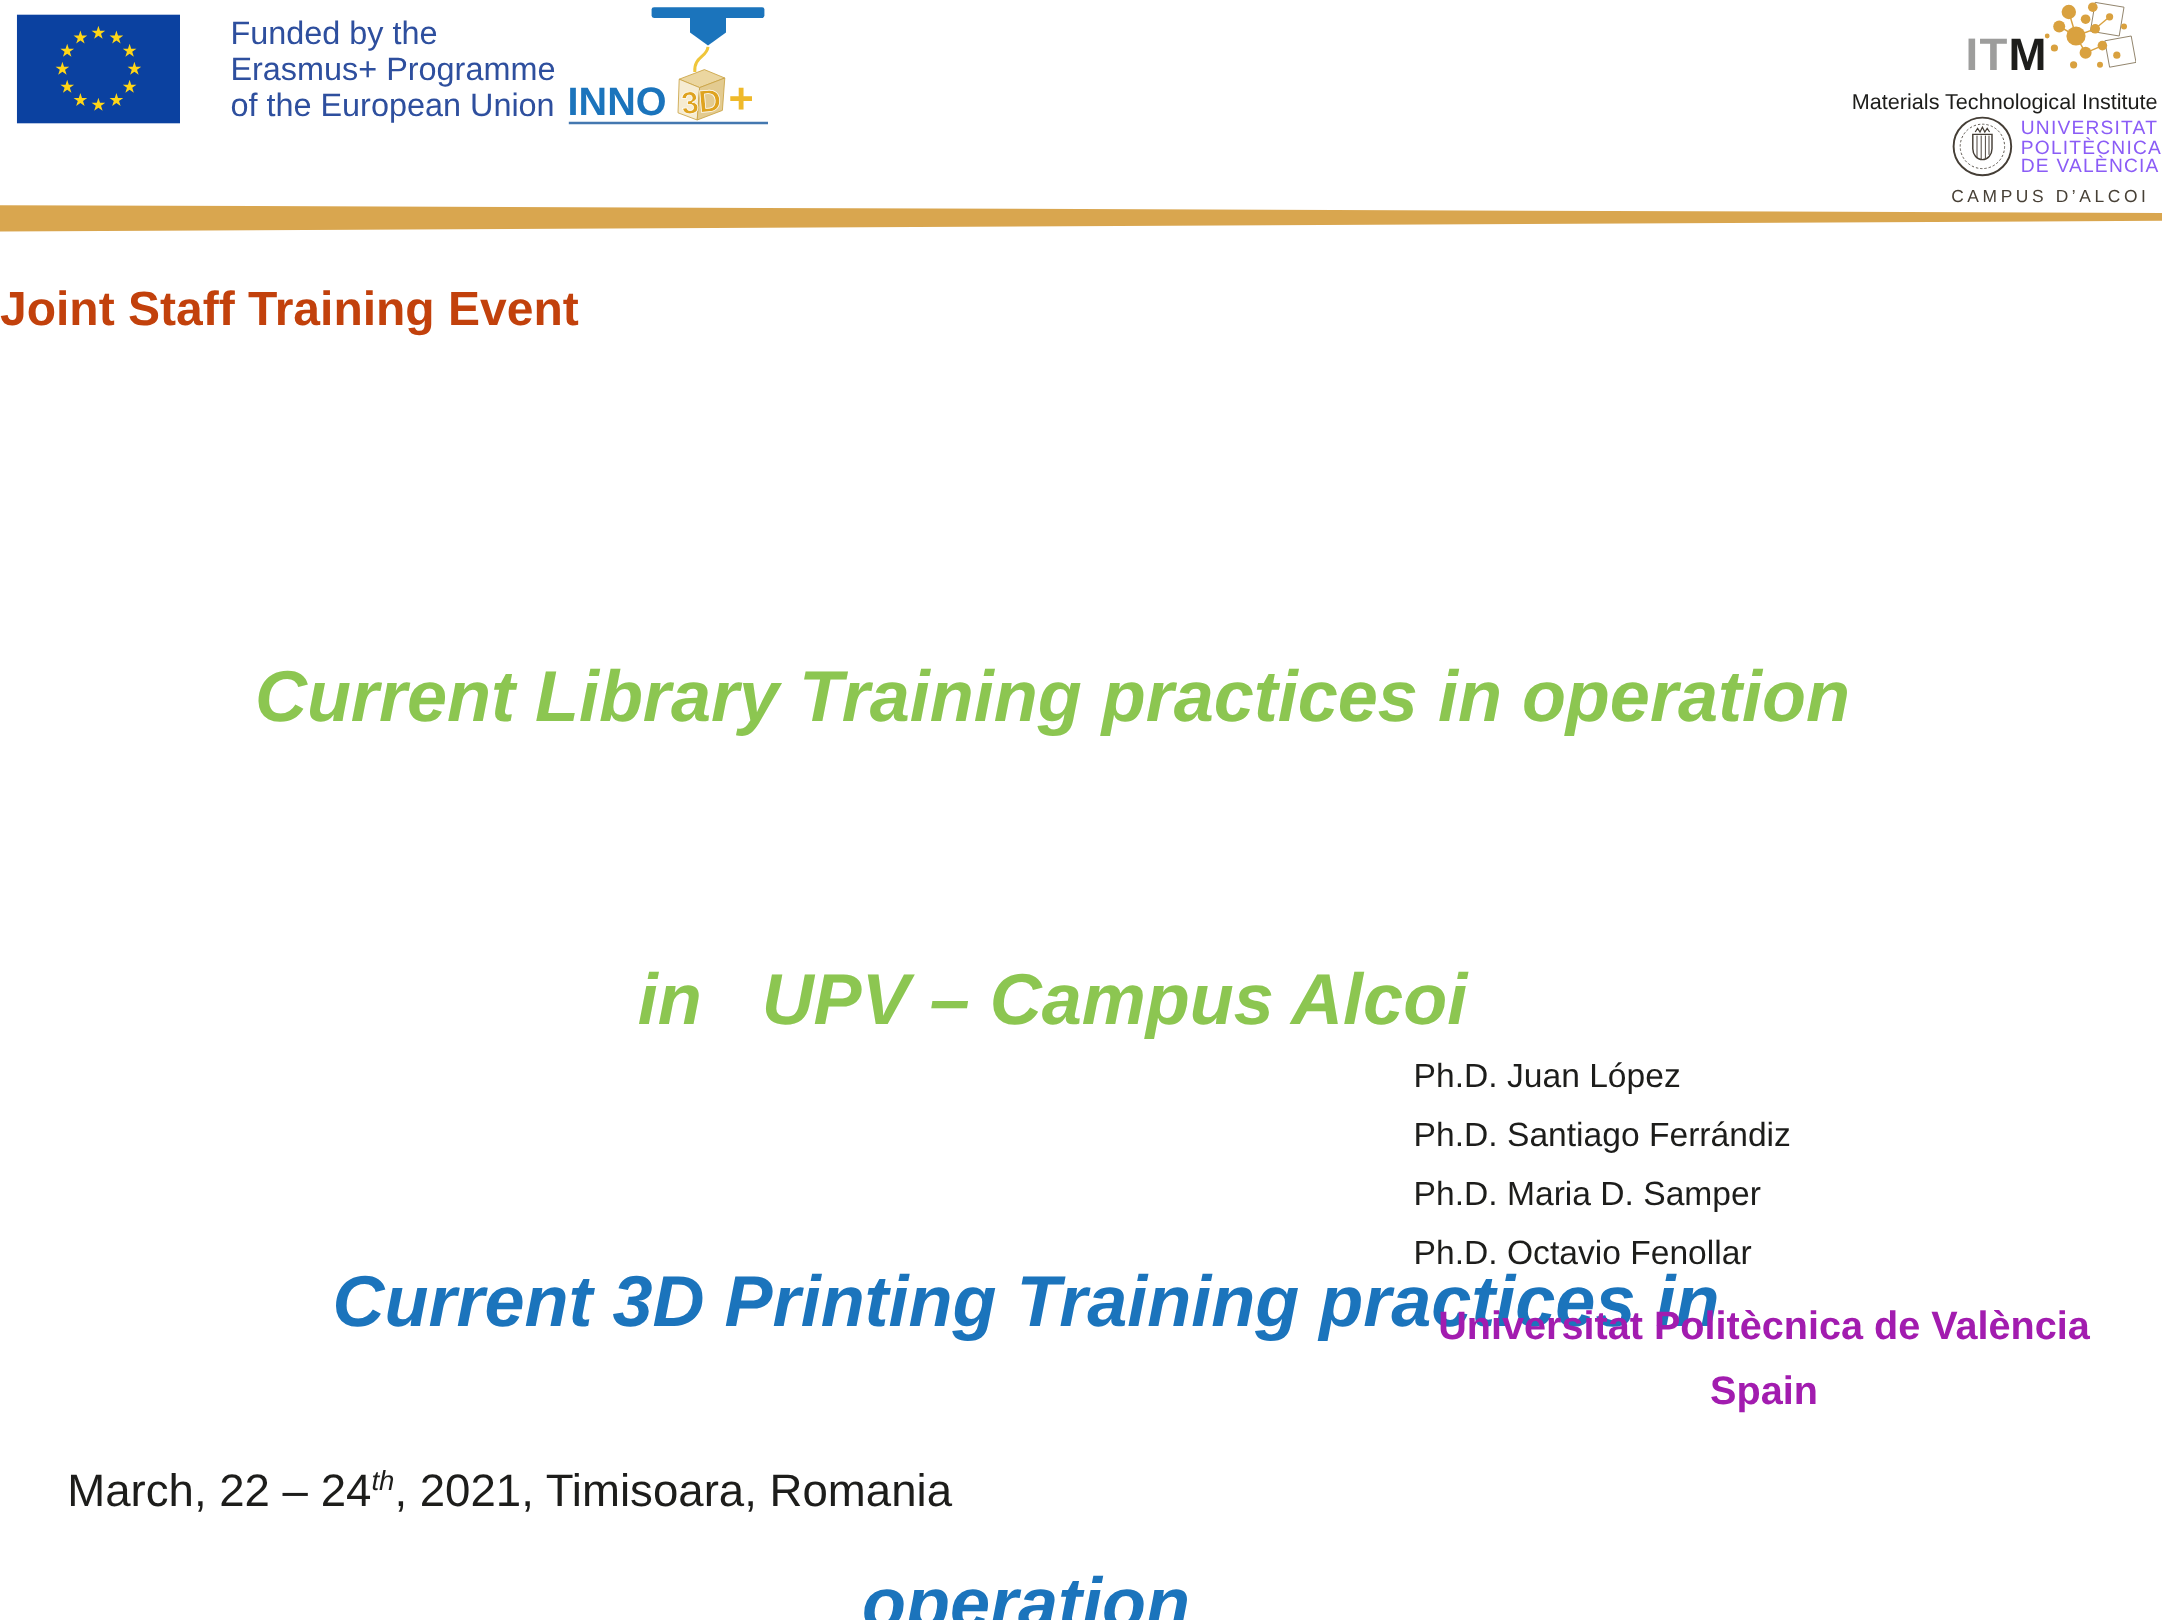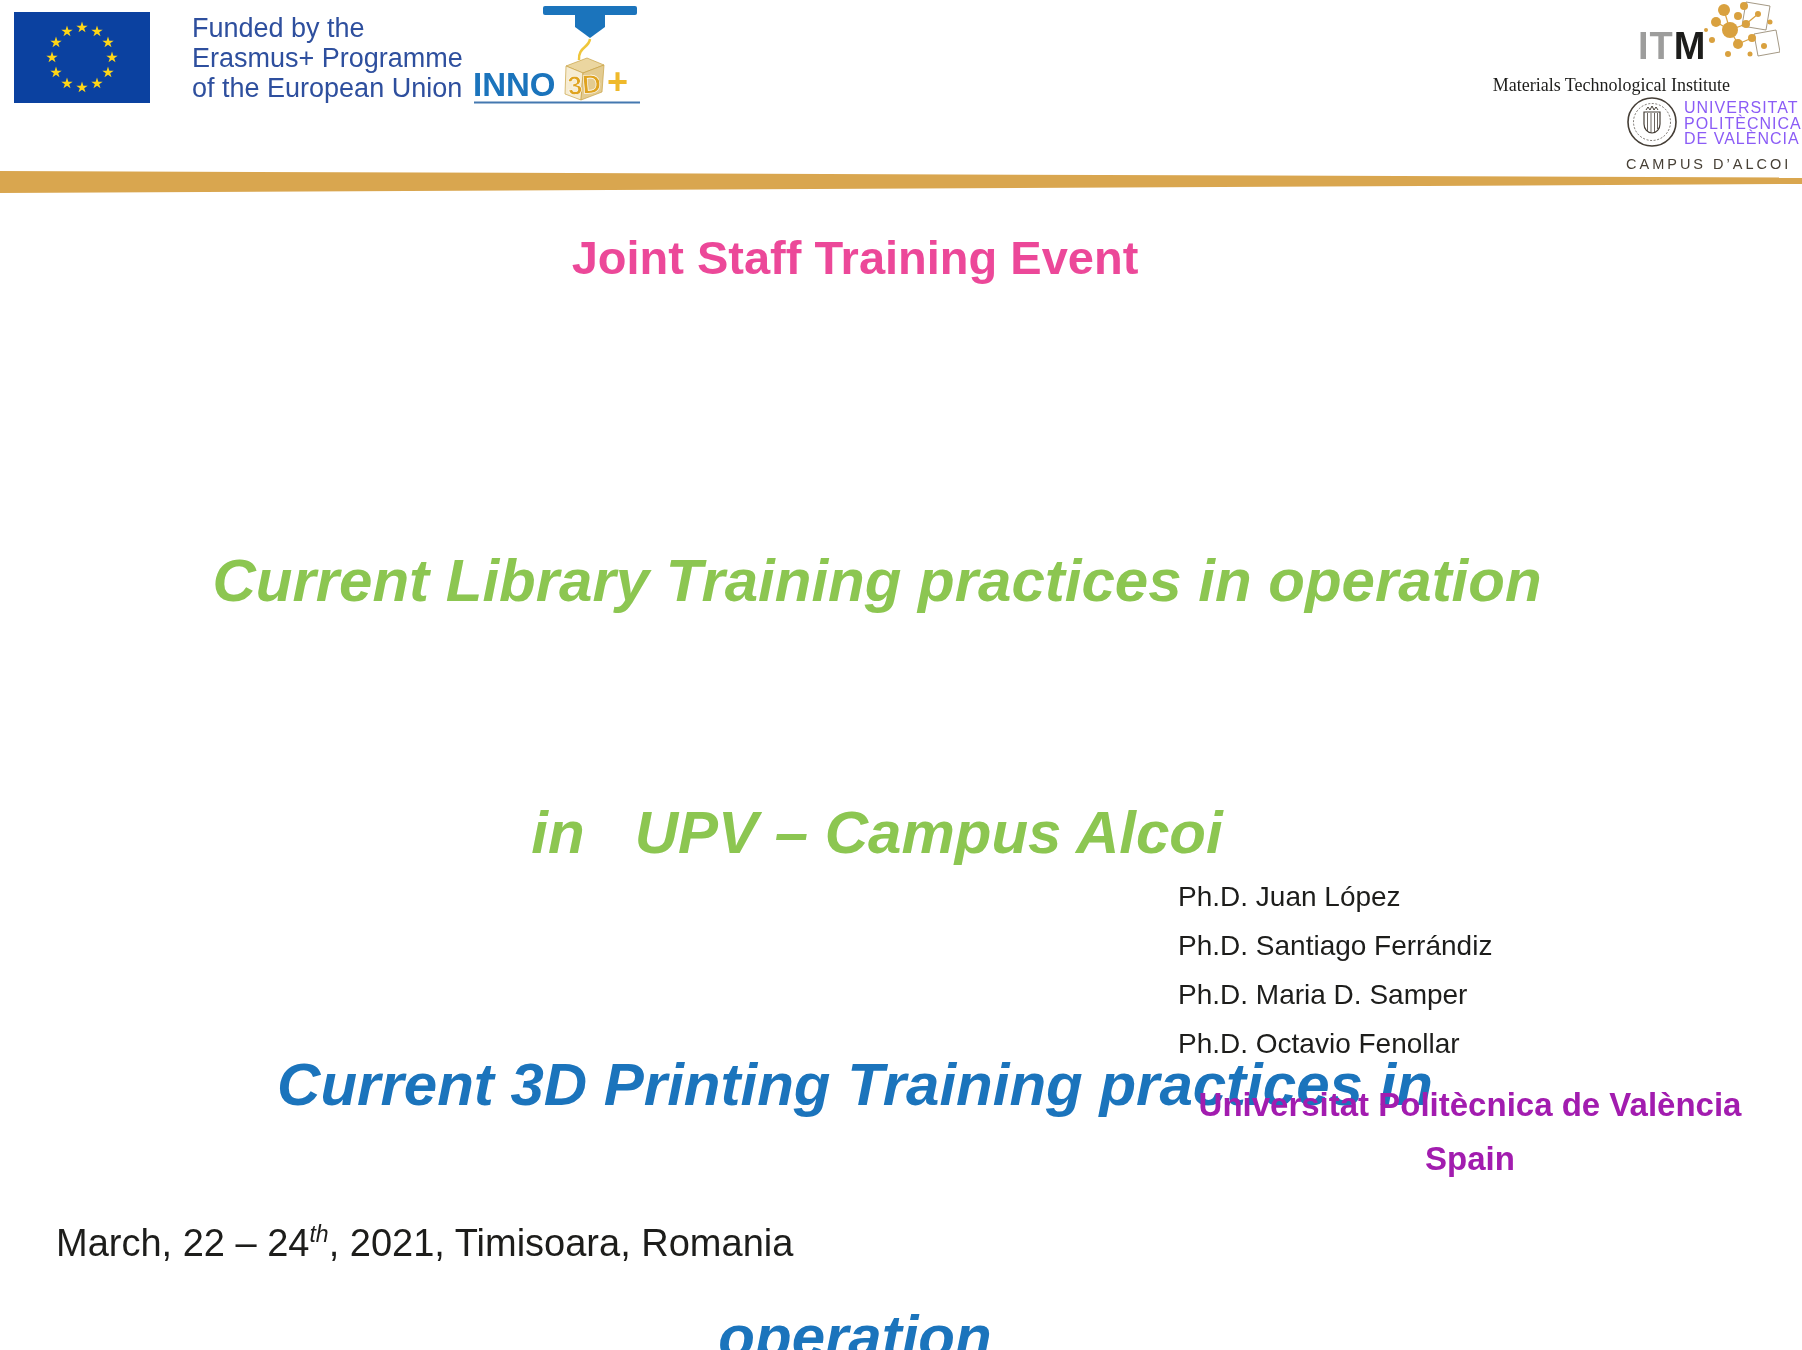--- a/index.html
+++ b/index.html
@@ -11,32 +11,32 @@
   .eu-flag{position:absolute;left:14px;top:12px;}
   .eu-text{position:absolute;left:166px;top:13px;font-size:27px;line-height:30px;
            color:#2E4F9E;font-weight:normal;margin-left:26px;}
   
   .inno-logo{position:absolute;left:471px;top:3px;}
   
   .itm-acronym{position:absolute;left:1638px;top:26px;font-size:38px;font-weight:bold;line-height:40px;letter-spacing:1px;text-align:right;}
   .itm-acronym .gray{color:#9D9D9C;}
   .itm-acronym .black{color:#1D1D1B;}
   .itm-molecule{position:absolute;left:1694px;top:0px;}
-  .itm-subtitle{position:absolute;left:1418px;top:75px;width:312px;text-align:right;
-                font-size:18px;color:#1D1D1B;font-family:Liberation Serif, serif;}
+  .itm-subtitle{position:absolute;left:1486px;top:75px;width:312px;text-align:right;
+                font-size:18px;color:#1D1D1B;}
   
   .upv-seal{position:absolute;left:1626px;top:95px;}
   .upv-lines{position:absolute;left:1684px;top:100px;font-size:16px;line-height:15.5px;
              letter-spacing:1px;color:#8b5cf6;}
   .upv-campus{position:absolute;left:1626px;top:156px;font-size:14.5px;letter-spacing:3px;color:#474036;}
   
   .gold-bar{position:absolute;left:0;top:168px;}
   
-  .event-title{position:absolute;left:0;top:234px;width:1710px;text-align:center;
-               font-size:47px;line-height:48px;font-weight:bold;color:#ec4899;}
+  .event-title{position:absolute;left:0;top:234px;width:1710px;text-align:left;
+               font-size:40px;line-height:48px;font-weight:bold;color:#c2410c;}
   .main-title{position:absolute;left:0;top:371px;width:1710px;text-align:center;
               font-size:60px;line-height:84px;font-weight:bold;font-style:italic;white-space:pre-wrap;}
   .main-title .green{color:#8CC651;padding-left:44px;}
   .main-title .blue{color:#1B74BC;}
   
   .authors{position:absolute;left:1178px;top:872px;font-size:28px;line-height:49px;color:#1D1D1B;}
   .affiliation{position:absolute;left:1150px;top:1078px;width:640px;text-align:center;
                font-size:33px;line-height:54px;font-weight:bold;color:#a21caf;}
   
   .date-line{position:absolute;left:56px;top:1220px;font-size:38px;line-height:46px;color:#1D1D1B;}

